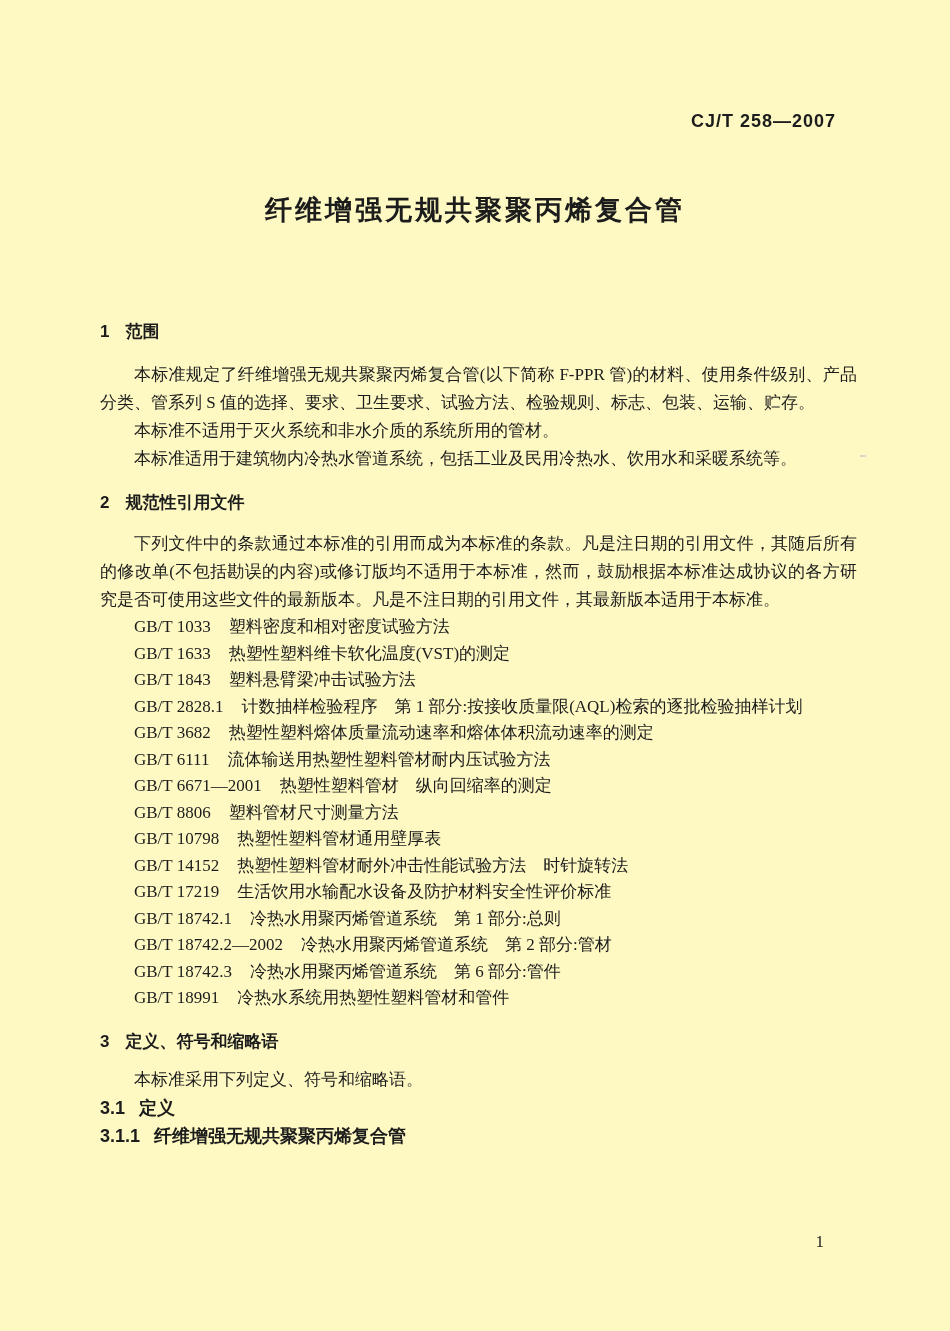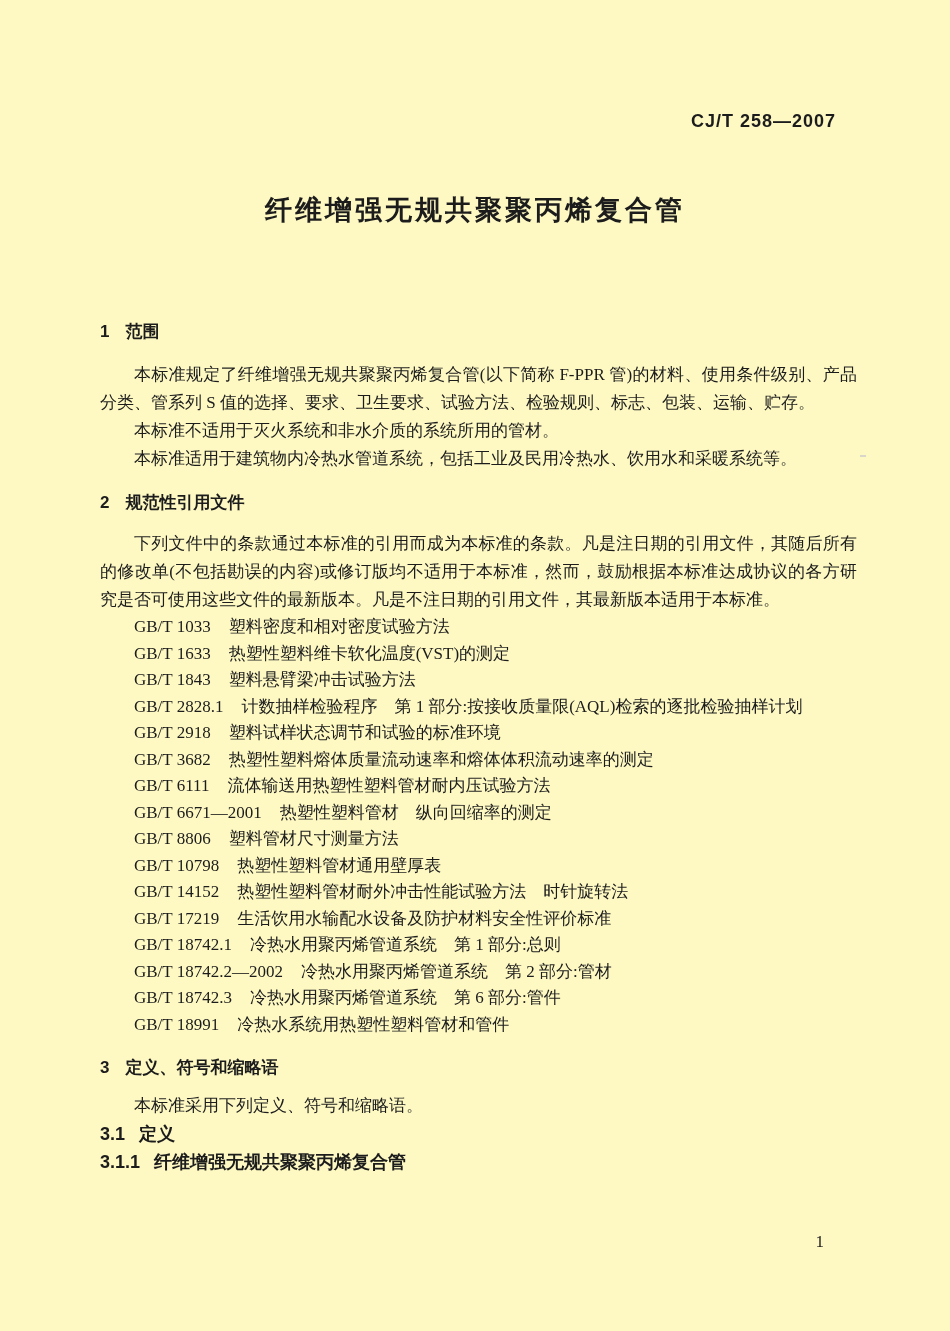--- a/index.html
+++ b/index.html
@@ -113,21 +113,20 @@
       <span class="h-num">2</span><span>规范性引用文件</span>
     </div>
 
     <p class="body-para">下列文件中的条款通过本标准的引用而成为本标准的条款。凡是注日期的引用文件，其随后所有的修改单(不包括勘误的内容)或修订版均不适用于本标准，然而，鼓励根据本标准达成协议的各方研究是否可使用这些文件的最新版本。凡是不注日期的引用文件，其最新版本适用于本标准。</p>
 
     <div class="ref-list">
       <div class="ref-row"><span class="ref-code">GB/T 1033</span><span>塑料密度和相对密度试验方法</span></div>
       <div class="ref-row"><span class="ref-code">GB/T 1633</span><span>热塑性塑料维卡软化温度(VST)的测定</span></div>
       <div class="ref-row"><span class="ref-code">GB/T 1843</span><span>塑料悬臂梁冲击试验方法</span></div>
       <div class="ref-row"><span class="ref-code">GB/T 2828.1</span><span>计数抽样检验程序　第 1 部分:按接收质量限(AQL)检索的逐批检验抽样计划</span></div>
-      <div class="ref-row"><span class="ref-code">GB/T 2918</span><span>塑料试样状态调节和试验的标准环境</span></div>
       <div class="ref-row"><span class="ref-code">GB/T 3682</span><span>热塑性塑料熔体质量流动速率和熔体体积流动速率的测定</span></div>
       <div class="ref-row"><span class="ref-code">GB/T 6111</span><span>流体输送用热塑性塑料管材耐内压试验方法</span></div>
       <div class="ref-row"><span class="ref-code">GB/T 6671—2001</span><span>热塑性塑料管材　纵向回缩率的测定</span></div>
       <div class="ref-row"><span class="ref-code">GB/T 8806</span><span>塑料管材尺寸测量方法</span></div>
       <div class="ref-row"><span class="ref-code">GB/T 10798</span><span>热塑性塑料管材通用壁厚表</span></div>
       <div class="ref-row"><span class="ref-code">GB/T 14152</span><span>热塑性塑料管材耐外冲击性能试验方法　时针旋转法</span></div>
       <div class="ref-row"><span class="ref-code">GB/T 17219</span><span>生活饮用水输配水设备及防护材料安全性评价标准</span></div>
       <div class="ref-row"><span class="ref-code">GB/T 18742.1</span><span>冷热水用聚丙烯管道系统　第 1 部分:总则</span></div>
       <div class="ref-row"><span class="ref-code">GB/T 18742.2—2002</span><span>冷热水用聚丙烯管道系统　第 2 部分:管材</span></div>
       <div class="ref-row"><span class="ref-code">GB/T 18742.3</span><span>冷热水用聚丙烯管道系统　第 6 部分:管件</span></div>

